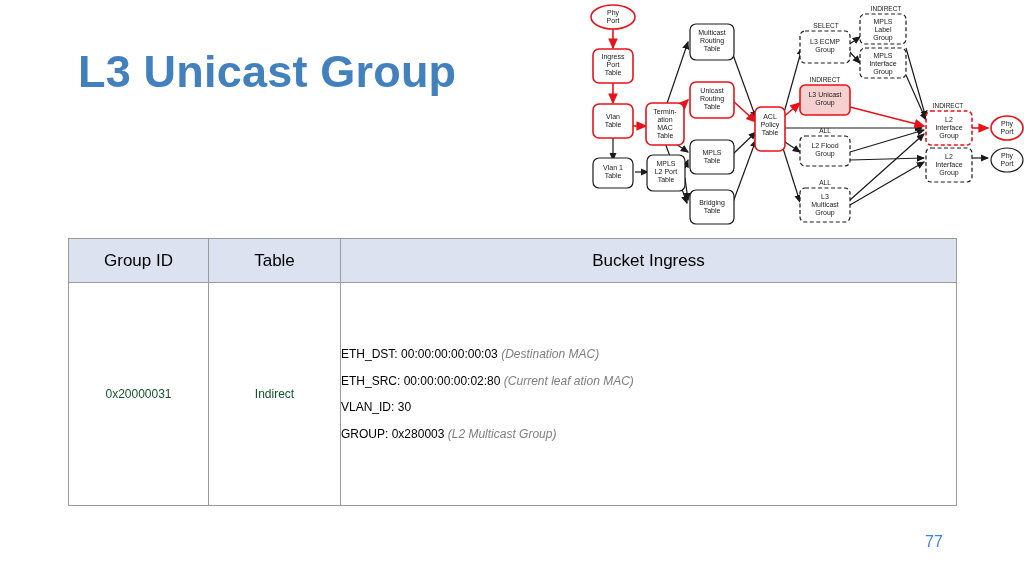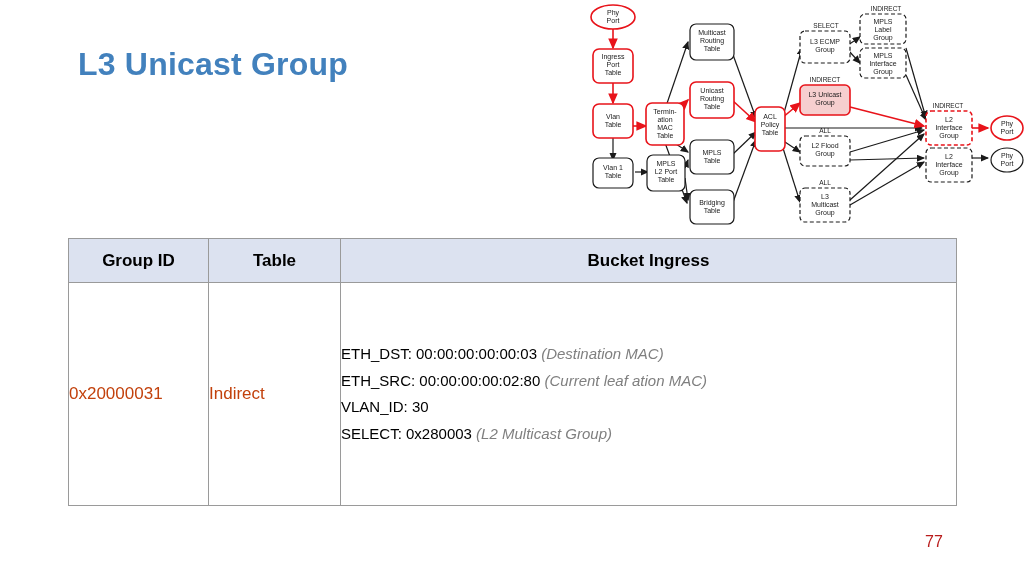--- a/index.html
+++ b/index.html
@@ -5,55 +5,55 @@
   html,body{margin:0;padding:0;}
   body{
     width:1024px;height:576px;background:#ffffff;
     font-family:"Liberation Sans", sans-serif;
     overflow:hidden;position:relative;
   }
 
   
   #slide-title{
     position:absolute;left:78px;top:46px;
-    font-size:32px;font-weight:bold;color:#4281bd;
+    font-size:45px;font-weight:bold;color:#4281bd;
     letter-spacing:.2px;white-space:nowrap;
   }
 
   
   #page-number{
     position:absolute;left:925px;top:533px;
-    font-size:16px;color:#b91c1c;
+    font-size:16px;color:#3b82f6;
   }
 
   
   #group-table{
     position:absolute;left:68px;top:238px;
     width:888px;height:266px;
     border-collapse:collapse;table-layout:fixed;
     background:#fff;
   }
   #group-table td,#group-table th{
     border:1px solid #9a9a9a;padding:0;
     vertical-align:middle;
   }
   #group-table thead th{
     background:#dce2f0;height:43px;
-    font-weight:bold;font-size:17px;color:#000;
+    font-weight:normal;font-size:17px;color:#000;
     text-align:center;
   }
   .col-gid{width:140px;}
   .col-type{width:132px;}
   .col-bucket{width:616px;}
 
   #group-table tbody td{height:222px;}
-  .cell-center{font-size:17px;color:#c2410c;}
+  .cell-center{text-align:center;font-size:12px;color:#14532d;}
   .cell-bucket{padding:0 0 0 10px;}
 
-  .bucket-lines{font-size:15px;line-height:26.5px;color:#000;}
+  .bucket-lines{font-size:12px;line-height:26.5px;color:#000;}
   .bucket-lines .note{color:#7f7f7f;font-style:italic;}
 
   
   #pipeline-diagram{
     position:absolute;left:560px;top:0px;
     width:464px;height:235px;
   }
   #pipeline-diagram svg{display:block;}
 </style>
 </head>
@@ -286,21 +286,21 @@
             <span>ETH_SRC:</span>
             <span>00:00:00:00:02:80</span>
             <span class="note">(Current leaf ation MAC)</span>
           </div>
           <div>
             <span>VLAN_ID:</span>
             <span>30</span>
             <span class="note"></span>
           </div>
           <div>
-            <span>SELECT:</span>
+            <span>GROUP:</span>
             <span>0x280003</span>
             <span class="note">(L2 Multicast Group)</span>
           </div>
         </div>
       </td>
     </tr>
   </tbody>
 </table>
 
 <div id="page-number">77</div>

